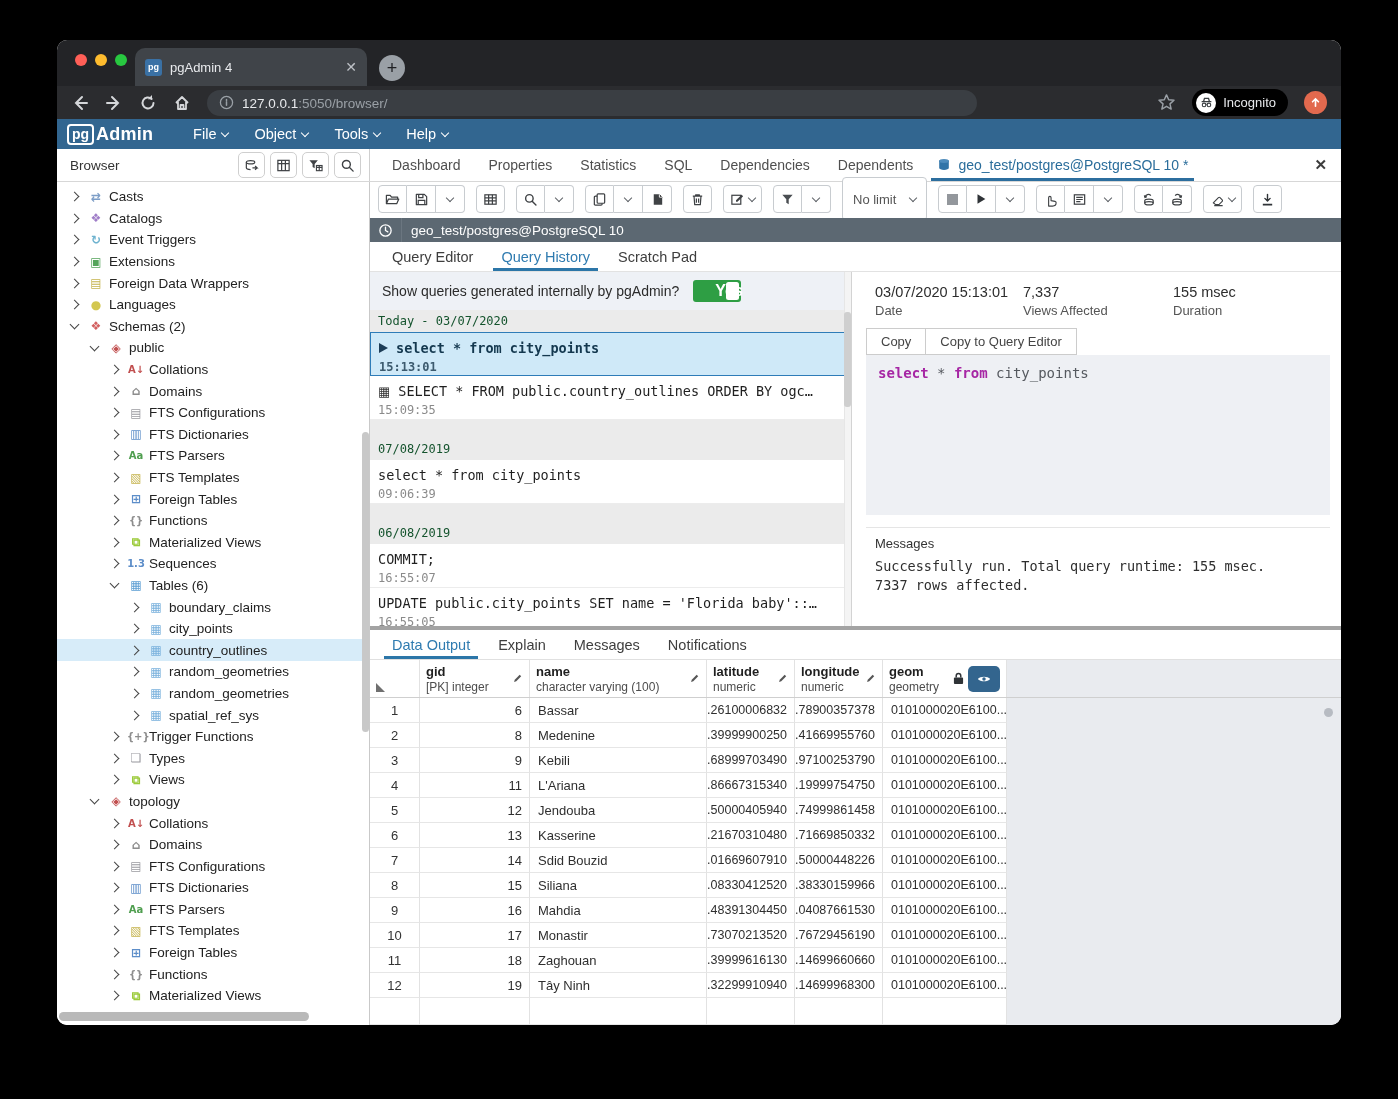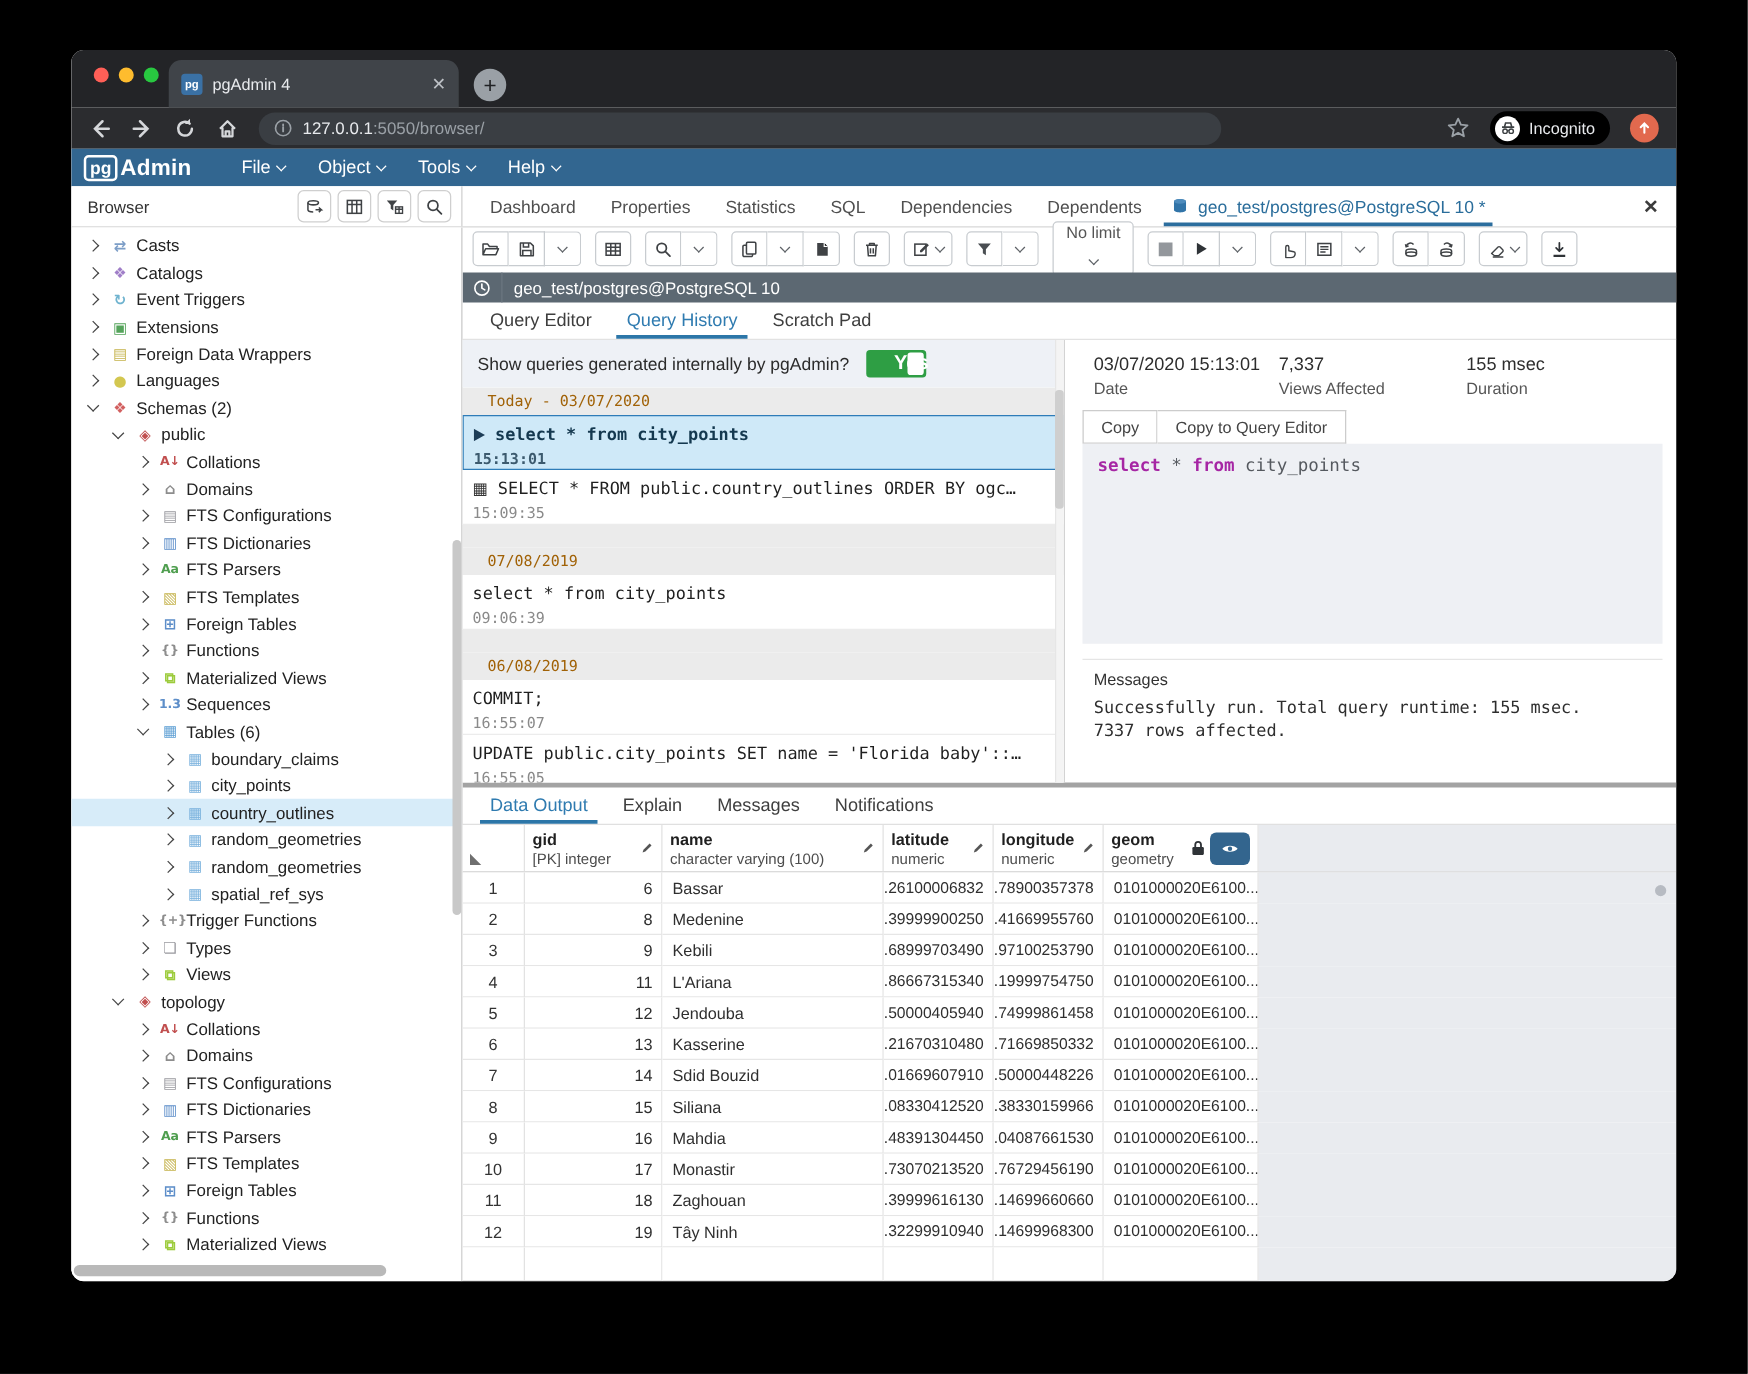--- a/index.html
+++ b/index.html
@@ -62,21 +62,21 @@
 
   
   .toolbar { height:34px; display:flex; align-items:center; padding:0 8px; gap:11px; flex:none; }
   .tgroup { display:flex; }
   .tbtn { height:28px; min-width:29px; background:#fff; border:1px solid #c8ccd0; display:flex; align-items:center; justify-content:center; padding:0 6px; gap:4px; }
   .tgroup .tbtn + .tbtn { border-left:none; }
   .tgroup .tbtn:first-child, .tbtn.solo { border-radius:4px 0 0 4px; }
   .tgroup .tbtn:last-child { border-radius:0 4px 4px 0; }
   .tbtn.solo, .tbtn.single { border-radius:4px; }
   .cdown { width:6px; height:6px; border-right:1.5px solid #5f6368; border-bottom:1.5px solid #5f6368; transform:rotate(45deg); margin-top:-2px; }
-  .limitsel { height:44px; border:1px solid #c8ccd0; border-radius:4px; background:#fff; display:flex; align-items:center; gap:14px; padding:0 10px; font-size:13px; color:#555;flex-direction:column; }
+  .limitsel { height:44px; border:1px solid #c8ccd0; border-radius:4px; background:#fff; display:flex; align-items:center; gap:14px; padding:0 10px; font-size:13px; color:#555; }
 
   
   .banner { height:24px; margin-top:2px; background:#5c6872; display:flex; align-items:center; flex:none; }
   .banner-ic { width:32px; height:100%; display:flex; align-items:center; justify-content:center; border-right:1px solid #6b7680; }
   .banner-txt { color:#fff; font-size:13.5px; padding-left:9px; }
 
   
   .edtabs { height:30px; display:flex; align-items:stretch; padding-left:8px; gap:0; border-bottom:1px solid #e2e2e2; flex:none; }
   .edtab { font-size:14.5px; color:#3e3e3e; display:flex; align-items:center; padding:0 14px; position:relative; }
   .edtab.active { color:#2f7bb0; }
@@ -85,21 +85,21 @@
   
   .histwrap { height:358px; display:flex; border-bottom:4px solid #a3a3a3; flex:none; min-width:0; }
   .histleft { width:482px; flex:none; display:flex; flex-direction:column; border-right:1px solid #d3d3d3; position:relative; }
   .togglerow { height:38px; background:#eef1f6; display:flex; align-items:center; padding:0 12px; gap:14px; flex:none; }
   .togglelabel { font-size:14px; color:#2b2b2b; }
   .toggle { width:48px; height:22px; background:#2e9e44; border-radius:3px; display:flex; align-items:center; position:relative; }
   .toggle-txt { color:#fff; font-size:16px; font-weight:bold; padding-left:22px; }
   .knob { position:absolute; right:2px; top:2px; width:13px; height:18px; background:#fff; border-radius:2.5px; }
   .histlist { flex:1; overflow:hidden; position:relative; font-family:"DejaVu Sans Mono",monospace; }
   .hgap { height:18px; background:#ebebeb; }
-  .hghdr { height:22px; background:#ebebeb; color:#a16207; font-size:12px; display:flex; align-items:center; padding:0 20px; }
+  .hghdr { height:22px; background:#ebebeb; color:#14532d; font-size:12px; display:flex; align-items:center; padding:0 8px; }
   .hitem { height:44px; padding:4px 8px 0 8px; border-bottom:1px solid #ececec; background:#fff; }
   .hitem.sel { background:#cfe9f8; border:1px solid #2e7cb8; }
   .hsql { font-size:13.5px; color:#1f1f1f; white-space:nowrap; overflow:hidden; display:flex; align-items:center; gap:8px; height:22px; }
   .hitem.sel .hsql { color:#14384f; font-weight:bold; }
   .htime { font-size:12px; color:#8a8a8a; margin-top:1px; }
   .hitem.sel .htime { color:#3c5a6e; font-weight:bold; }
   .playtri { width:0; height:0; border-left:9px solid #1d3d57; border-top:5.5px solid transparent; border-bottom:5.5px solid transparent; flex:none; }
   .hgrid { font-size:13px; color:#333; flex:none; }
   .hist-vscroll { position:absolute; right:0; top:0; bottom:0; width:7px; background:#f4f4f4; border-left:1px solid #e6e6e6; }
   .hist-vthumb { position:absolute; right:0; top:40px; width:7px; height:95px; background:#cfcfcf; border-radius:3px; }

